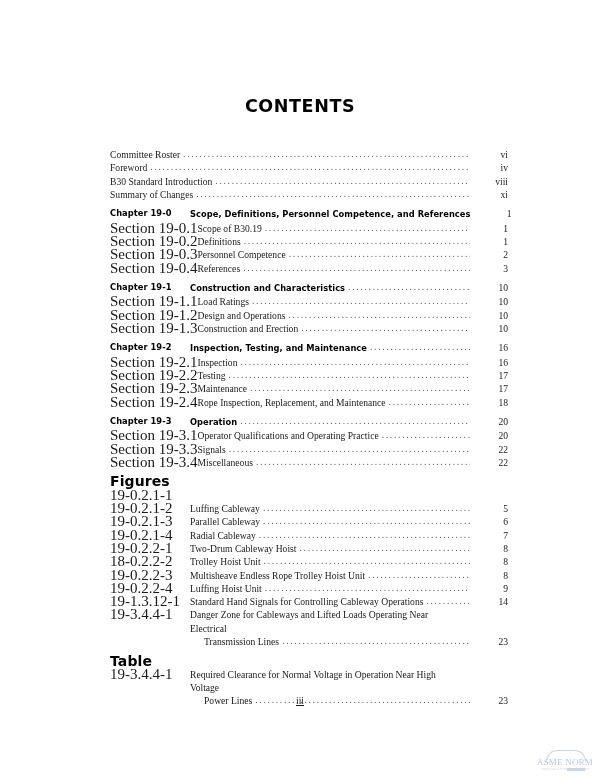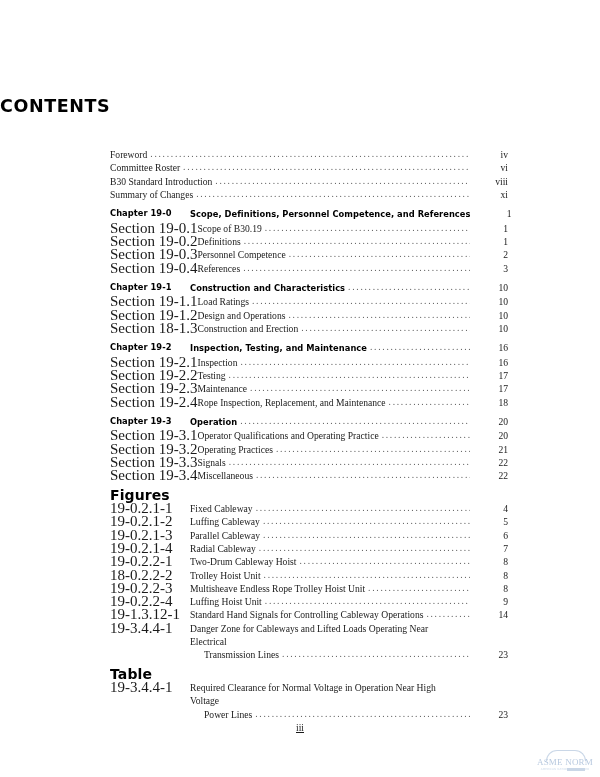--- a/index.html
+++ b/index.html
@@ -20,21 +20,21 @@
     position: absolute;
     inset: 0;
   }
 
   
   .contents-title {
     position: absolute;
     top: 96px;
     left: 0;
     width: 600px;
-    text-align: left;
+    text-align: center;
     font-family: "DejaVu Sans", sans-serif;
     font-weight: bold;
     font-size: 17.5px;
     letter-spacing: 0.6px;
     color: #000;
   }
 
   
   .toc {
     position: absolute;
@@ -141,21 +141,21 @@
     align-items: flex-end;
     width: 100%;
     padding-left: 14px;
     box-sizing: border-box;
   }
   .cont-line .pageno { flex: 0 0 34px; }
 
   
   .folio {
     position: absolute;
-    top: 722px;
+    top: 695px;
     left: 0;
     width: 600px;
     text-align: center;
     font-size: 9.6px;
     color: #1a1a1a;
     text-decoration: underline;
   }
 
   .watermark {
     position: absolute;
@@ -218,32 +218,32 @@
 
 <div class="page">
 
   <div class="contents-title">CONTENTS</div>
 
   <div class="toc" id="toc-root">
       <div class="group">
         <div class="row nolabel">
           <div class="title-col">
             <div class="title-line">
+              <span class="title-text">Committee Roster</span>
+              <span class="leader"></span>
+              <span class="pageno">vi</span>
+            </div>
+          </div>
+        </div>
+        <div class="row nolabel">
+          <div class="title-col">
+            <div class="title-line">
               <span class="title-text">Foreword</span>
               <span class="leader"></span>
               <span class="pageno">iv</span>
-            </div>
-          </div>
-        </div>
-        <div class="row nolabel">
-          <div class="title-col">
-            <div class="title-line">
-              <span class="title-text">Committee Roster</span>
-              <span class="leader"></span>
-              <span class="pageno">vi</span>
             </div>
           </div>
         </div>
         <div class="row nolabel">
           <div class="title-col">
             <div class="title-line">
               <span class="title-text">B30 Standard Introduction</span>
               <span class="leader"></span>
               <span class="pageno">viii</span>
             </div>
@@ -336,21 +336,21 @@
           <div class="label">Section 19-1.2</div>
           <div class="title-col">
             <div class="title-line">
               <span class="title-text">Design and Operations</span>
               <span class="leader"></span>
               <span class="pageno">10</span>
             </div>
           </div>
         </div>
         <div class="row">
-          <div class="label">Section 18-1.3</div>
+          <div class="label">Section 19-1.3</div>
           <div class="title-col">
             <div class="title-line">
               <span class="title-text">Construction and Erection</span>
               <span class="leader"></span>
               <span class="pageno">10</span>
             </div>
           </div>
         </div>
       </div>
       <div class="group">
@@ -420,30 +420,20 @@
           <div class="label">Section 19-3.1</div>
           <div class="title-col">
             <div class="title-line">
               <span class="title-text">Operator Qualifications and Operating Practice</span>
               <span class="leader"></span>
               <span class="pageno">20</span>
             </div>
           </div>
         </div>
         <div class="row">
-          <div class="label">Section 19-3.2</div>
-          <div class="title-col">
-            <div class="title-line">
-              <span class="title-text">Operating Practices</span>
-              <span class="leader"></span>
-              <span class="pageno">21</span>
-            </div>
-          </div>
-        </div>
-        <div class="row">
           <div class="label">Section 19-3.3</div>
           <div class="title-col">
             <div class="title-line">
               <span class="title-text">Signals</span>
               <span class="leader"></span>
               <span class="pageno">22</span>
             </div>
           </div>
         </div>
         <div class="row">
@@ -454,27 +444,20 @@
               <span class="leader"></span>
               <span class="pageno">22</span>
             </div>
           </div>
         </div>
       </div>
       <div class="group">
         <div class="group-heading">Figures</div>
         <div class="row">
           <div class="label">19-0.2.1-1</div>
-          <div class="title-col">
-            <div class="title-line">
-              <span class="title-text">Fixed Cableway</span>
-              <span class="leader"></span>
-              <span class="pageno">4</span>
-            </div>
-          </div>
         </div>
         <div class="row">
           <div class="label">19-0.2.1-2</div>
           <div class="title-col">
             <div class="title-line">
               <span class="title-text">Luffing Cableway</span>
               <span class="leader"></span>
               <span class="pageno">5</span>
             </div>
           </div>

